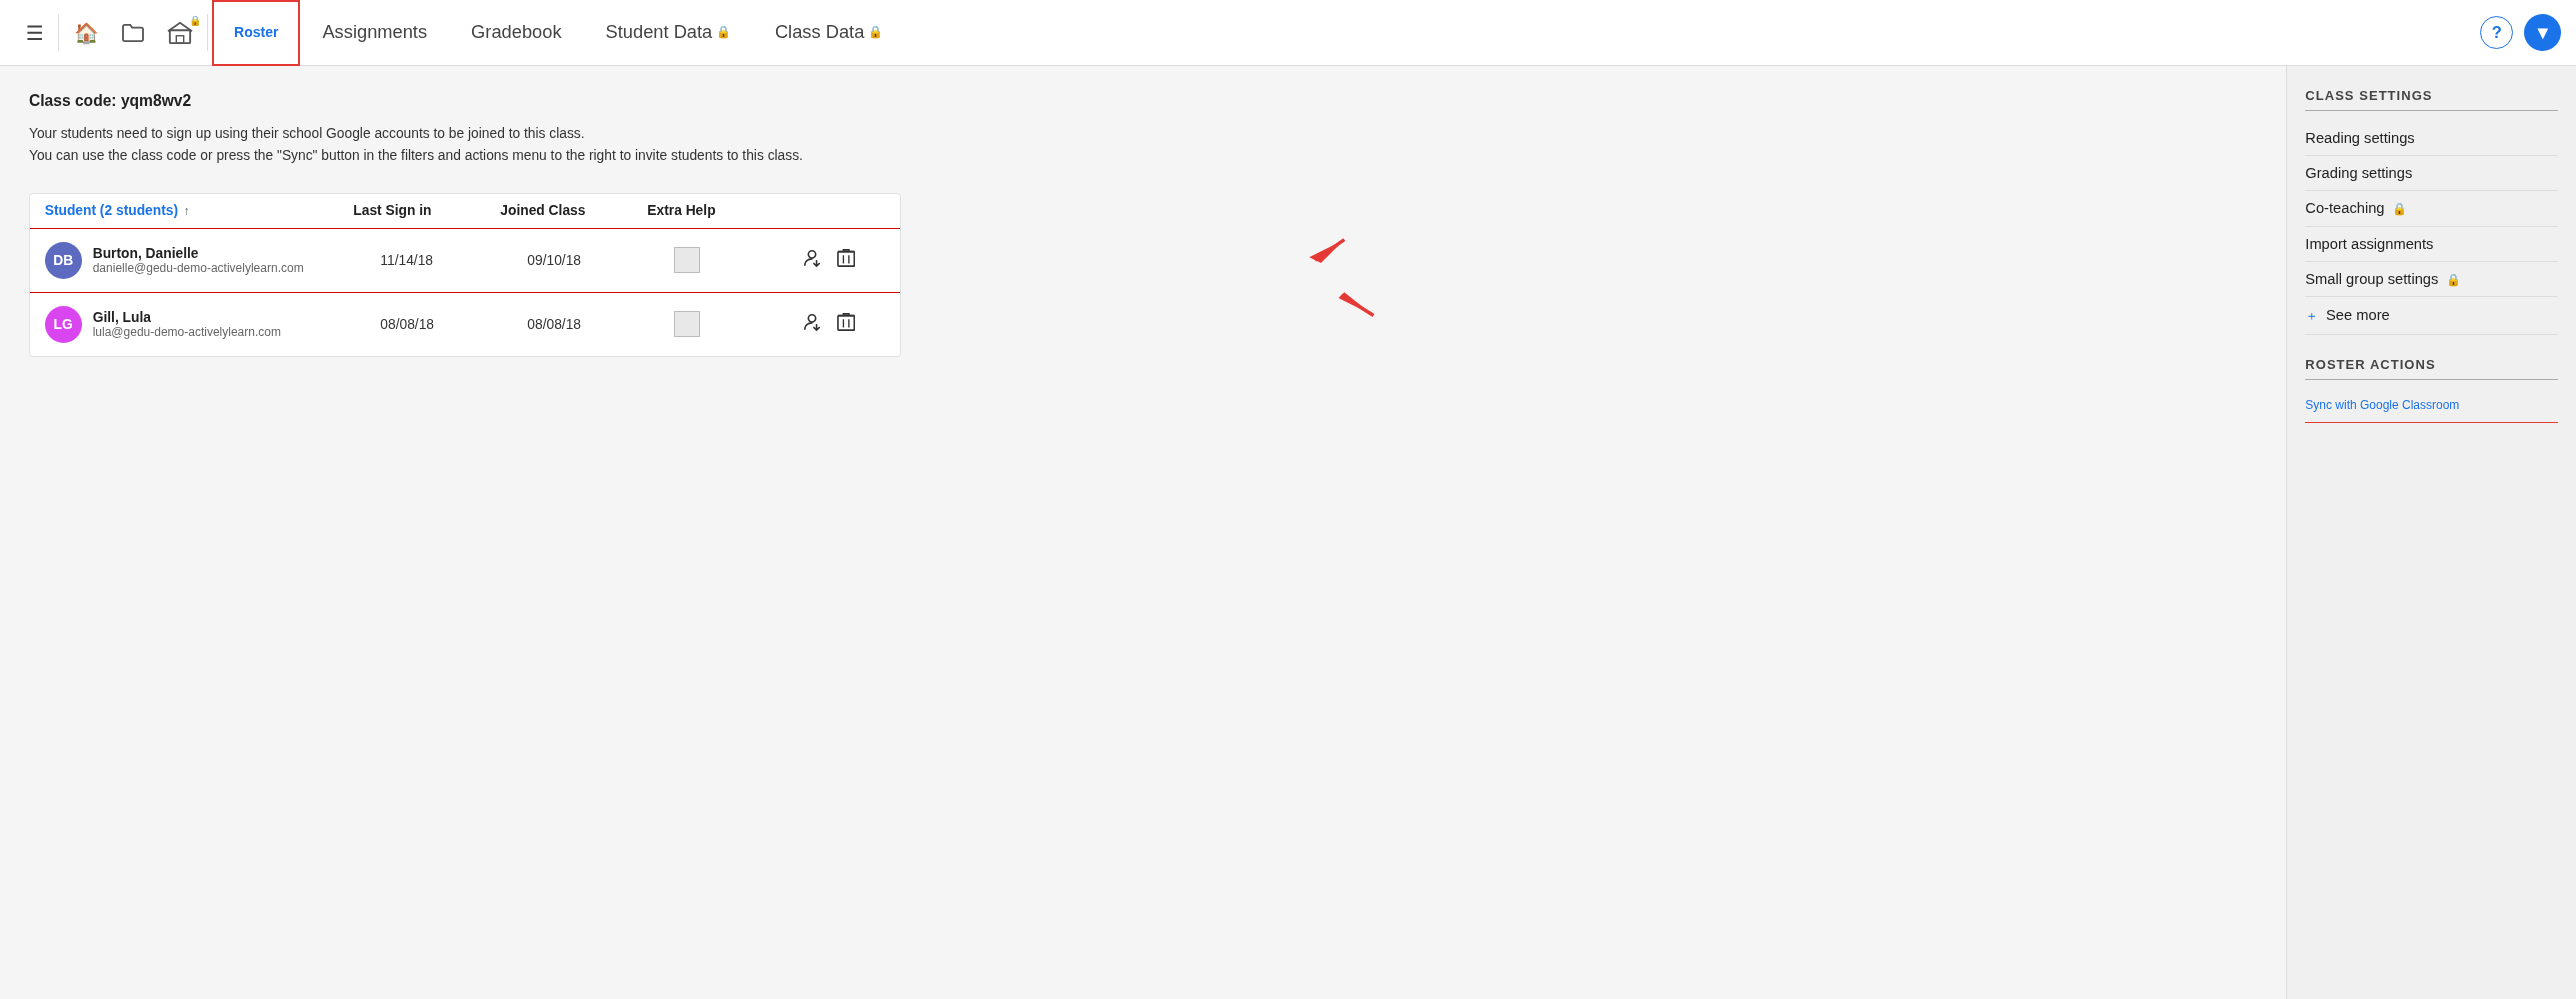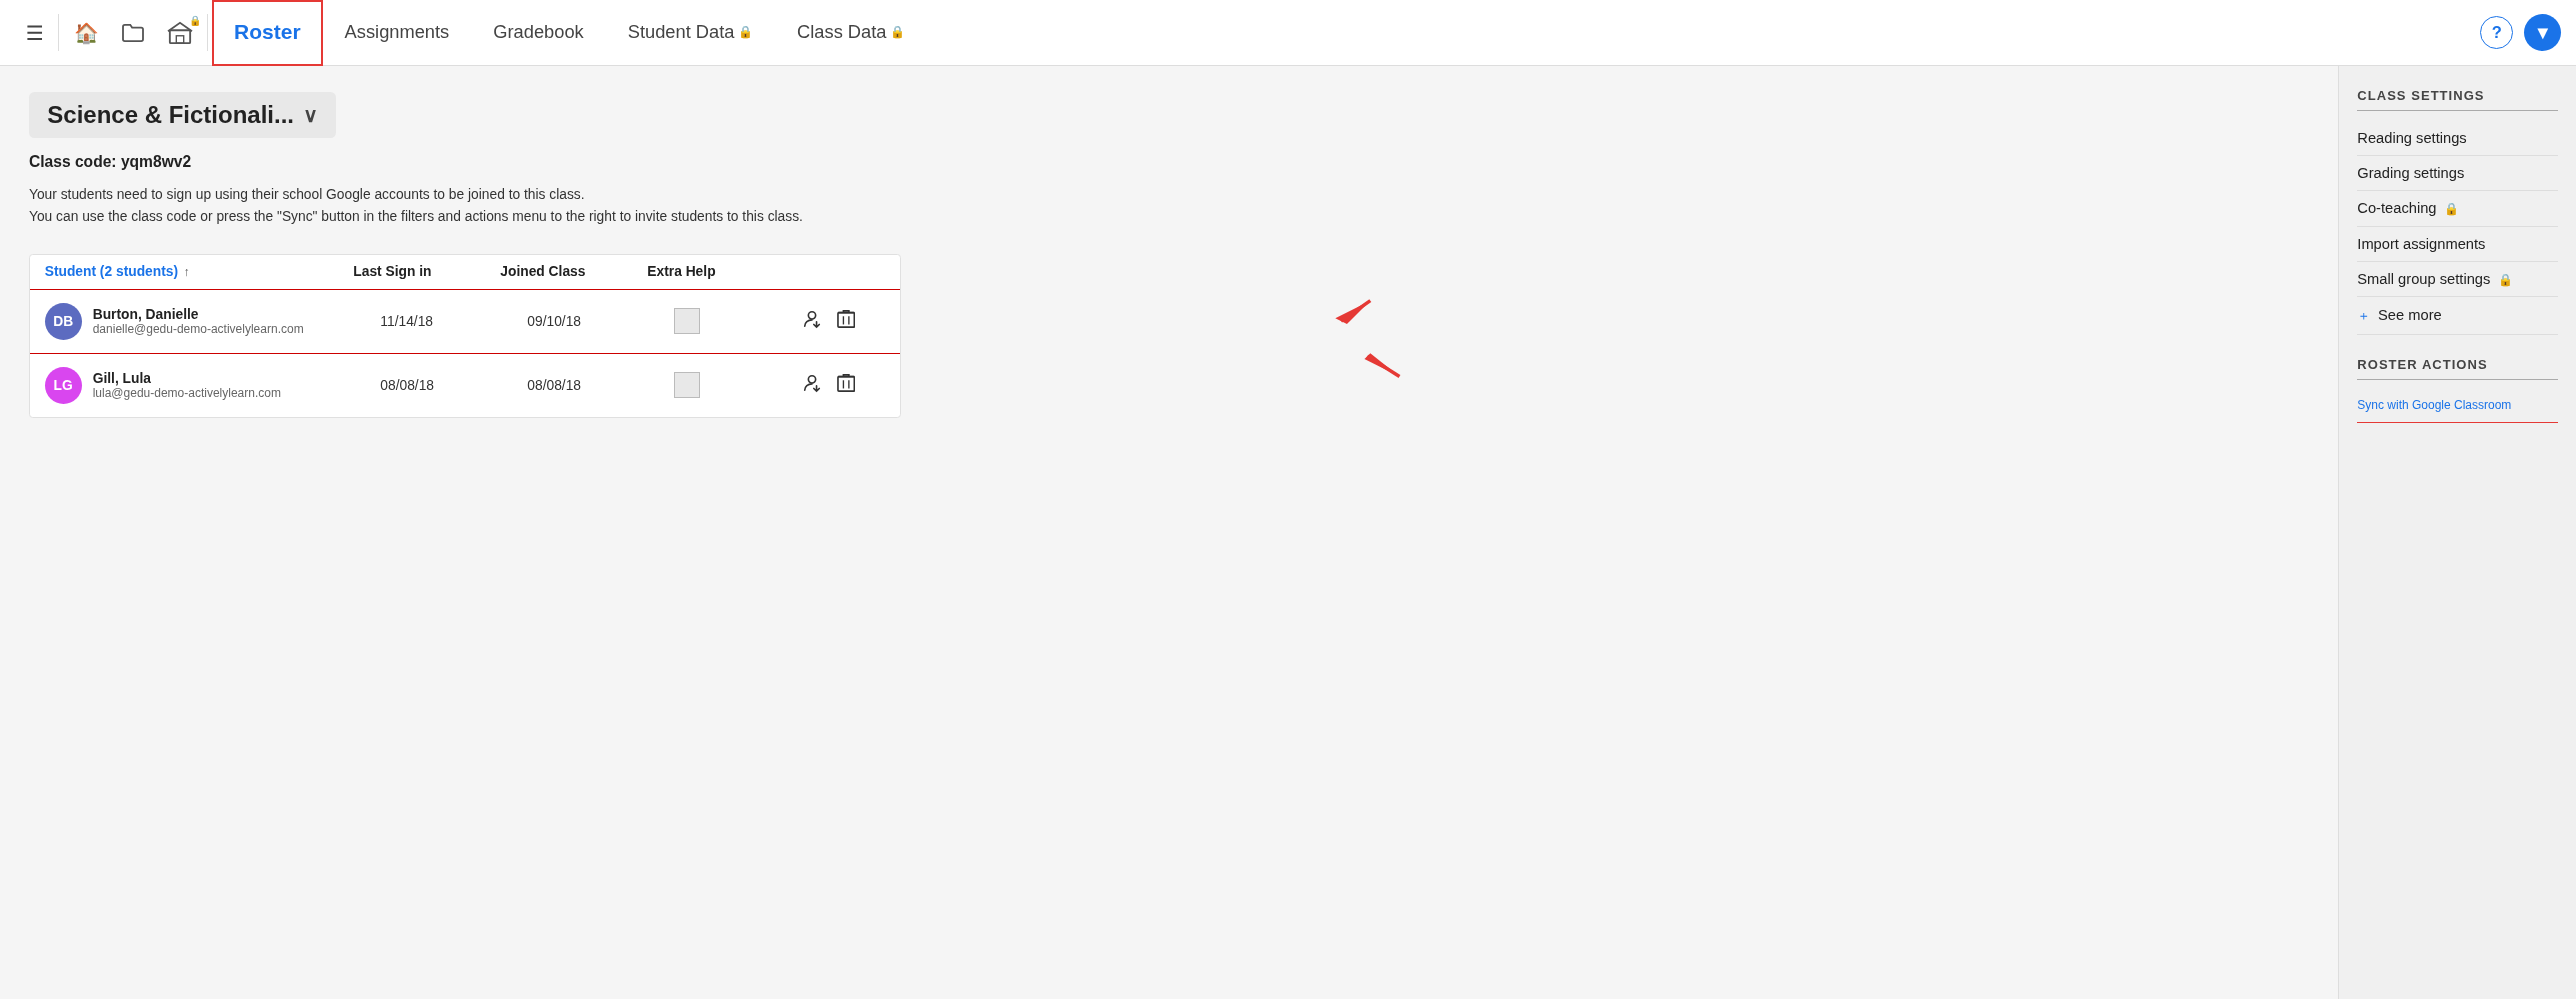--- a/index.html
+++ b/index.html
@@ -33,21 +33,21 @@
       color: #444;
       cursor: pointer;
       text-decoration: none;
       border-bottom: 2.8px solid transparent;
       font-weight: 400;
       white-space: nowrap;
     }
     .nav-tab.roster-tab {
       color: #1a73e8;
       font-weight: 700;
-      font-size: 21px;
+      font-size: 14px;
       outline: 2.8px solid #e53935;
       outline-offset: -2.8px;
       border-bottom: 2.8px solid #1a73e8;
     }
     .nav-right {
       margin-left: auto;
       display: flex; align-items: center; gap: 11px;
     }
     .help-btn {
       width: 33px; height: 33px; border: 1.8px solid #1a73e8; border-radius: 50%;
@@ -156,21 +156,21 @@
       font-size: 18.3px; color: #444; cursor: pointer; background: none; border: none;
     }
 
     
     .arrow-overlay {
       position: relative;
     }
 
     
     .right-sidebar {
-      width: 238px;
+      width: 290px;
       background: #f0f0f0;
       border-left: 0.9px solid #ddd;
       padding: 22px 18.3px;
     }
 
     .sidebar-section-title {
       font-size: 13px; font-weight: 700; color: #444;
       letter-spacing: 0.08em; text-transform: uppercase;
       margin-bottom: 9.2px;
       padding-bottom: 7.3px;
@@ -252,26 +252,20 @@
     <div class="user-avatar">
       <span>▼</span>
     </div>
   </div>
 </nav>
 
 <div class="main-layout">
 
   <div class="content-area">
 
-    <div class="class-header">
-      <button class="class-title-btn">
-        <span>Science &amp; Fictionali...</span>
-        <span class="chevron">∨</span>
-      </button>
-    </div>
 
     <div class="class-code">
       <span>Class code:</span>
       <span>yqm8wv2</span>
     </div>
 
     <div class="info-text">
       Your students need to sign up using their school Google accounts to be joined to this class.<br>
       You can use the class code or press the "Sync" button in the filters and actions menu to the right to invite students to this class.
     </div>

